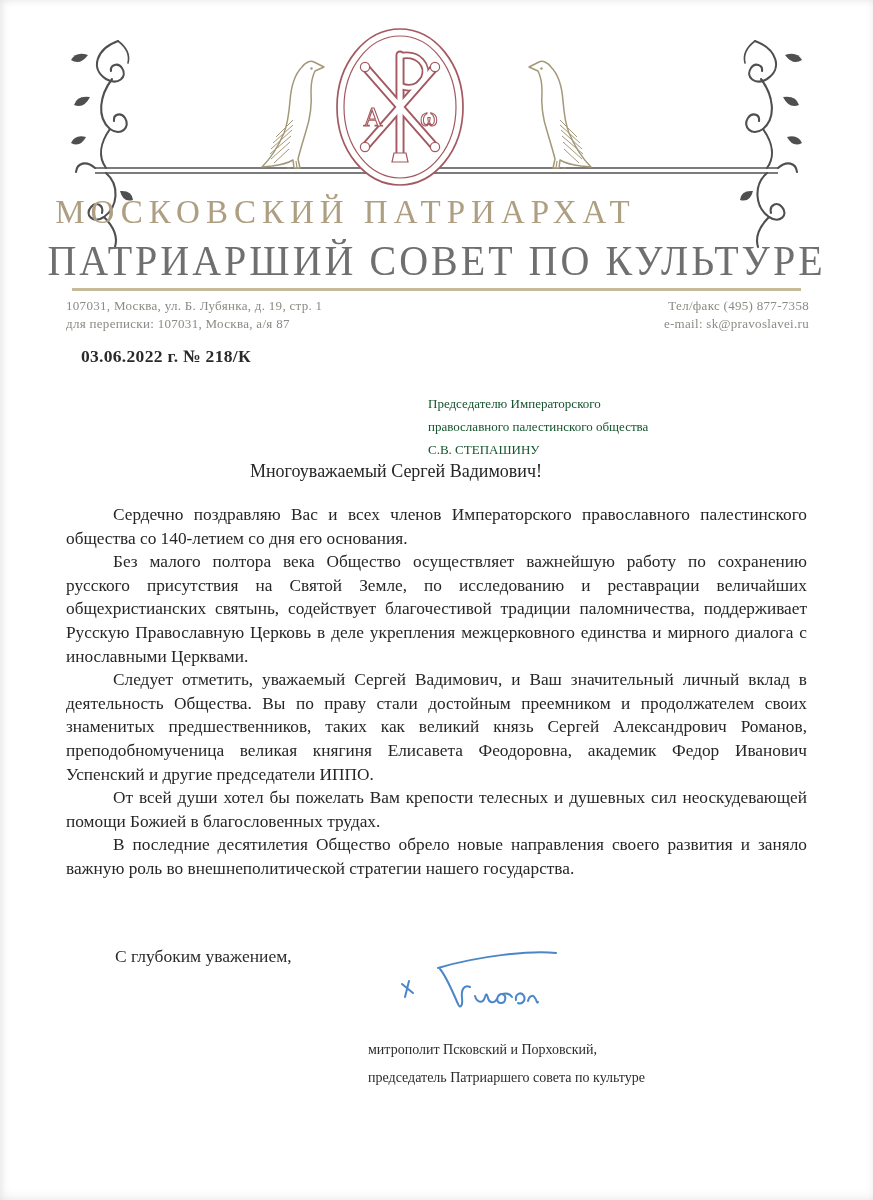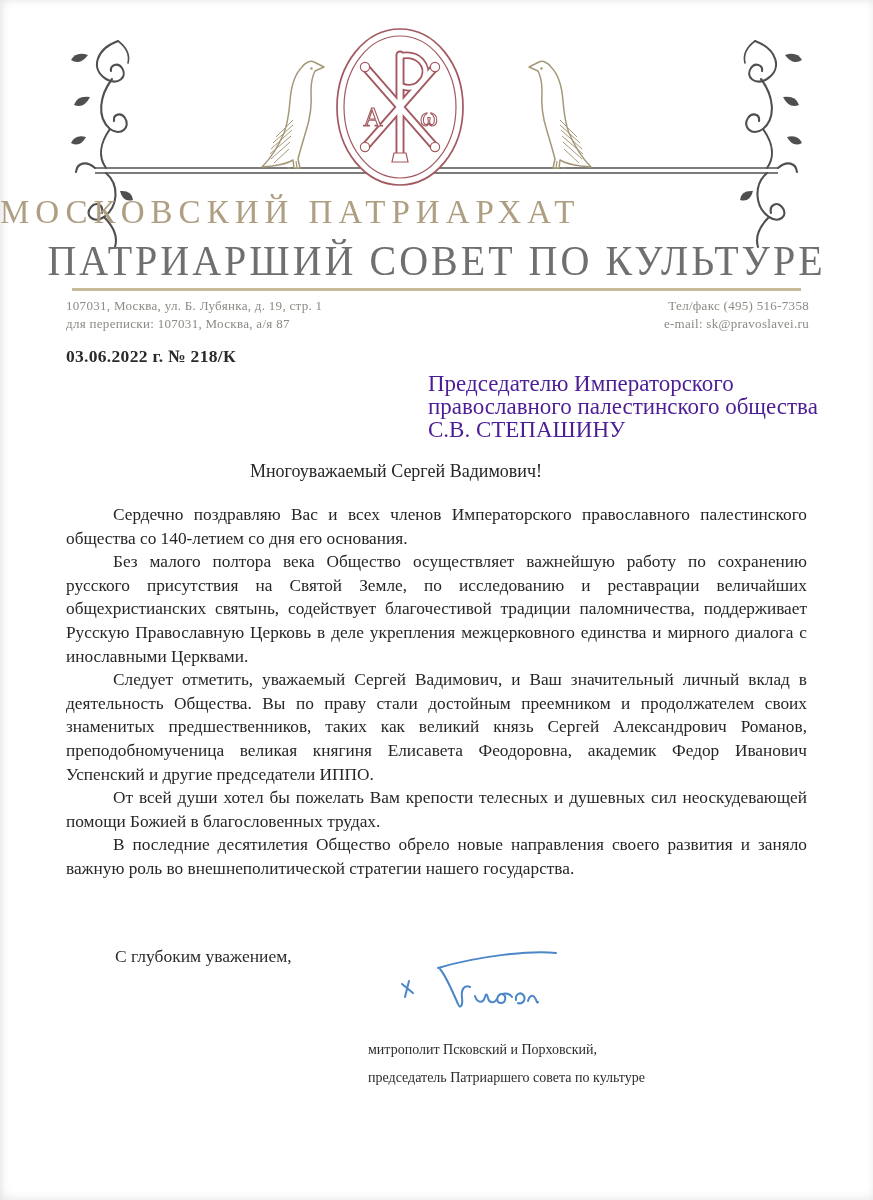--- a/index.html
+++ b/index.html
@@ -10,21 +10,21 @@
     background:#ffffff;
     font-family:"Liberation Serif", serif;
     color:#1e1e1e;
     overflow:hidden;
     box-shadow:inset 4px 0 8px rgba(0,0,0,.05), inset 0 -4px 10px rgba(0,0,0,.04), inset 0 3px 6px rgba(0,0,0,.03);
   }
   .abs{position:absolute;}
   
   .org-top{
     top:194px;left:0;width:691px;
-    text-align:left;
+    text-align:center;
     font-size:33px;letter-spacing:6px;
     color:#ae9f82;
     white-space:nowrap;
   }
   .org-main{
     top:237px;left:0;width:873px;
     text-align:center;
     font-size:40px;letter-spacing:3px;
     color:#6f6f6f;
     white-space:nowrap;
@@ -35,27 +35,27 @@
     background:#c6ba99;
   }
   .contact{
     font-size:13px;line-height:18px;color:#8b8b85;
     letter-spacing:.3px;
   }
   .contact.left{top:297px;left:66px;text-align:left;}
   .contact.right{top:297px;right:64px;text-align:right;}
   
   .ref-line{
-    top:346px;left:66px;
+    top:346px;left:81px;
     font-size:17.5px;font-weight:bold;color:#2a2a2a;
     letter-spacing:.3px;
   }
   .addressee{
-    top:372px;left:428px;
-    font-size:23px;line-height:23px;color:#4c1d95;
+    top:392px;left:428px;
+    font-size:13px;line-height:23px;color:#14532d;
   }
   .salutation{
     top:461px;left:0;width:792px;text-align:center;
     font-size:18px;color:#262626;
   }
   .body-text{
     top:503px;left:66px;width:741px;
     font-size:17.3px;line-height:23.6px;color:#262626;font-family:Liberation Serif, serif;
   }
   .body-text p{
@@ -146,21 +146,21 @@
 
   <div class="abs org-top">МОСКОВСКИЙ ПАТРИАРХАТ</div>
   <div class="abs org-main">ПАТРИАРШИЙ СОВЕТ ПО КУЛЬТУРЕ</div>
   <div class="abs head-rule"></div>
 
   <div class="abs contact left">
     <div>107031, Москва, ул. Б. Лубянка, д. 19, стр. 1</div>
     <div>для переписки: 107031, Москва, а/я 87</div>
   </div>
   <div class="abs contact right">
-    <div>Тел/факс (495) 516-7358</div>
+    <div>Тел/факс (495) 877-7358</div>
     <div>e-mail: sk@pravoslavei.ru</div>
   </div>
 
   <div class="abs ref-line">03.06.2022 г. № 218/К</div>
 
   <div class="abs addressee">
     <div>Председателю Императорского</div>
     <div>православного палестинского общества</div>
     <div>С.В. СТЕПАШИНУ</div>
   </div>

